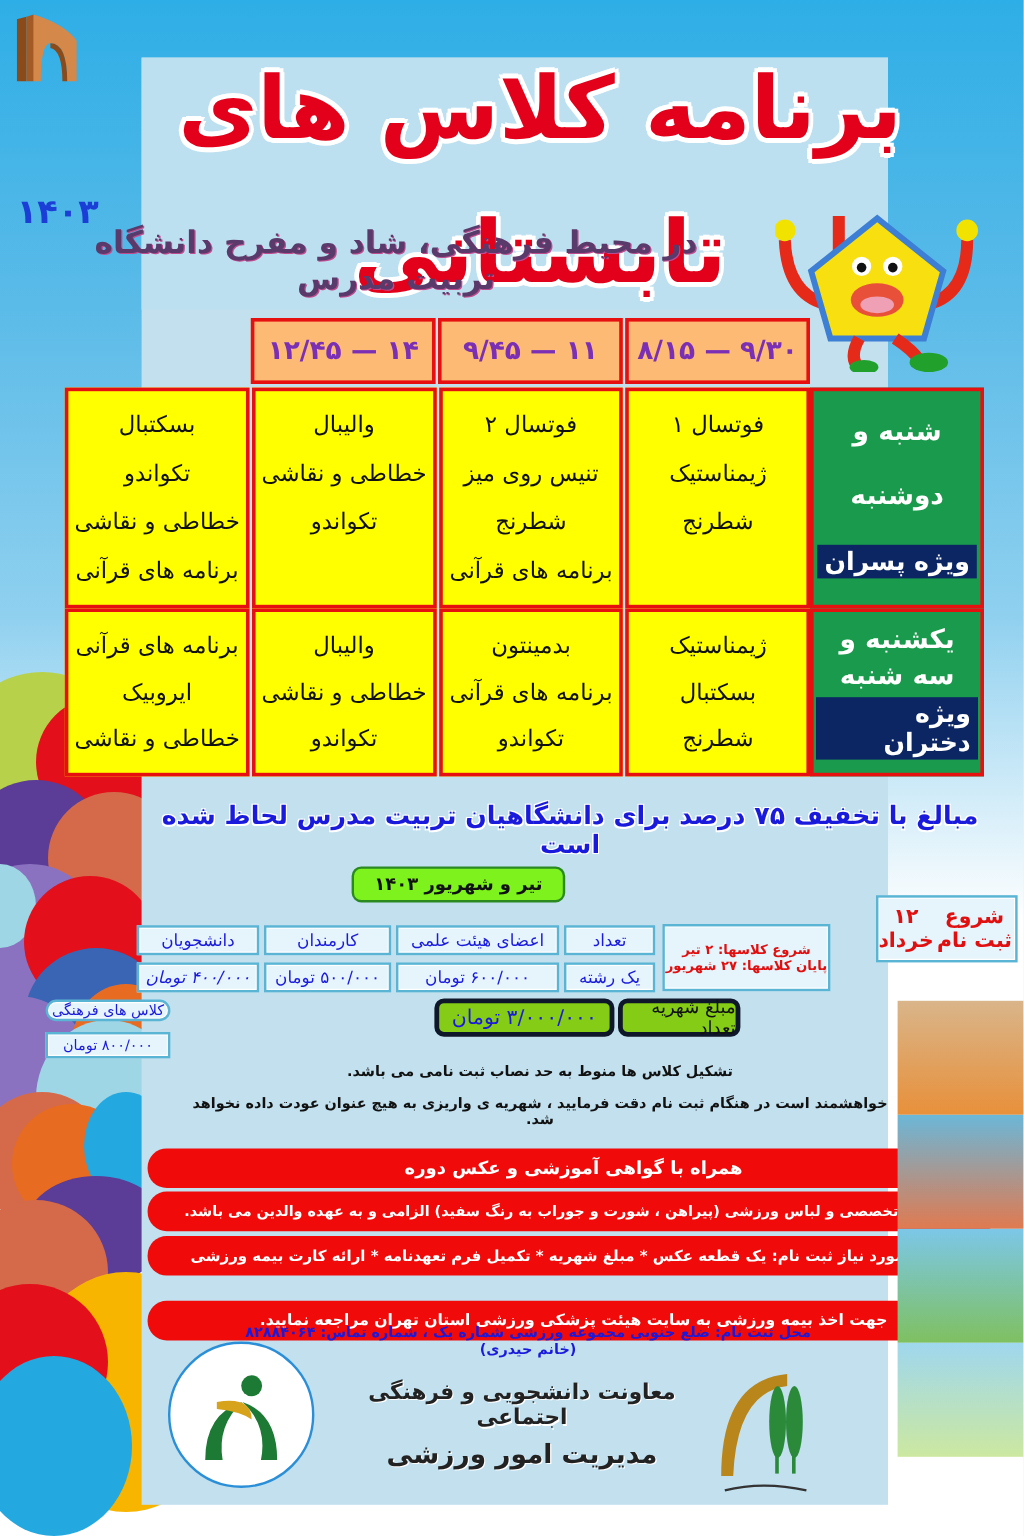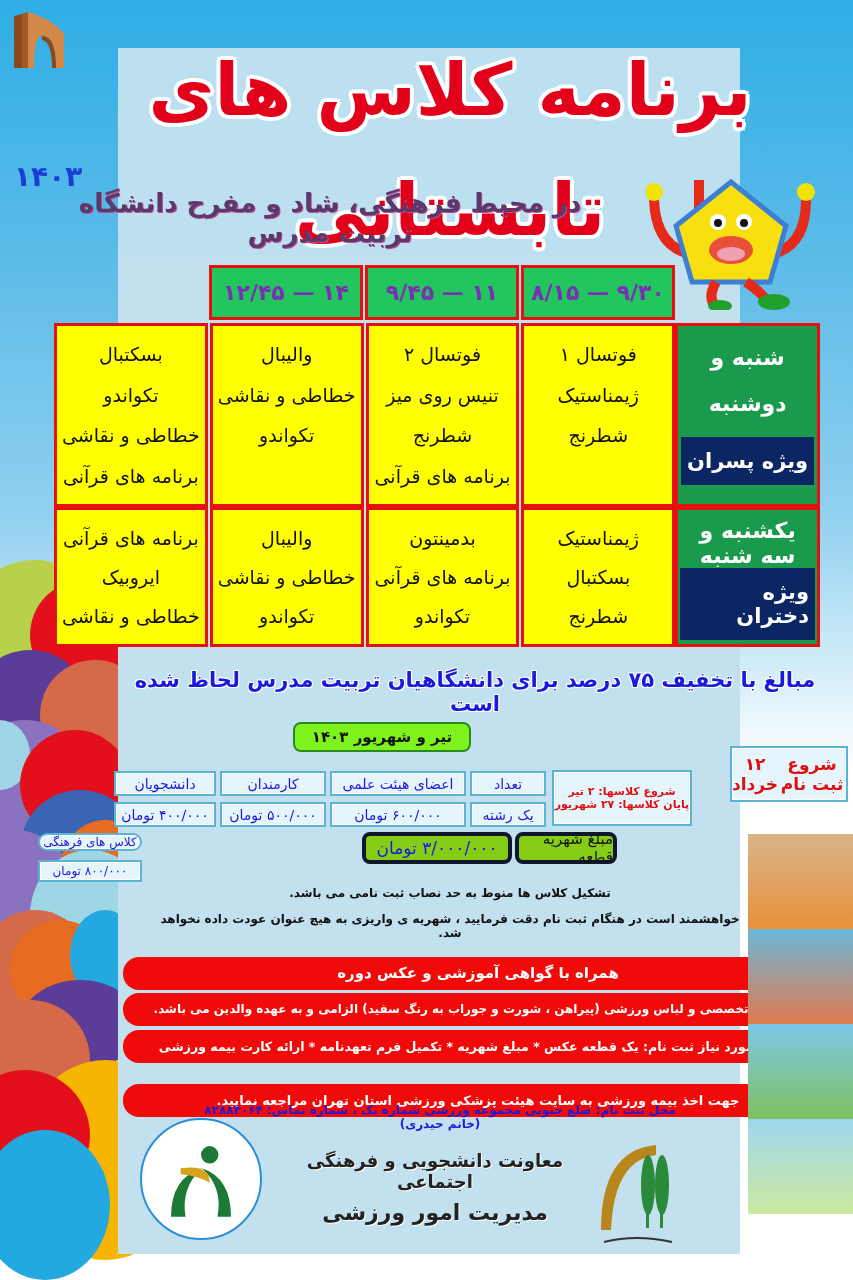--- a/index.html
+++ b/index.html
@@ -41,38 +41,38 @@
     text-shadow: 1px 1px 0 #c04b8f;
   }
   .mascot { position: absolute; left: 646px; top: 160px; width: 170px; height: 150px; }
 
   
   .sched {
     position: absolute; left: 52px; top: 265px; width: 768px;
   }
   .sched-row { display: flex; flex-direction: row; }
   .hcell {
-    height: 55px; border: 3px solid #e61010; background: #22c55e;
+    height: 55px; border: 3px solid #e61010; background: #fdba74;
     display: flex; align-items: center; justify-content: center;
     color: #7a2fb5; font-weight: bold; font-size: 22px; direction: ltr;
     margin-left: 2px;
   }
   .cell {
     border: 3px solid #e61010; background: #ffff00;
     display: flex; flex-direction: column; align-items: center; justify-content: space-around;
     font-size: 19px; color: #111; padding: 8px 2px;
     margin-left: 2px;
   }
   .daycell {
     border: 3px solid #e61010; background: #1a9a4c;
     display: flex; flex-direction: column; align-items: center; justify-content: space-around;
     color: #fff; font-weight: bold; font-size: 22px; padding: 8px 2px;
   }
   .daycell .tag {
-    background: #0c2664; color: #fff; padding: 12px 6px; font-size: 21px;
+    background: #0c2664; color: #fff; padding: 2px 6px; font-size: 21px;
   }
   .col-day { width: 145px; }
   .col-t { width: 154px; }
   .row1 { height: 184px; margin-top: 3px; }
   .row2 { height: 140px; margin-top: 0px; }
 
   .discount {
     position: absolute; left: 130px; top: 668px; width: 690px; text-align: center;
     font-size: 21px; font-weight: bold; color: #1a1adc;
     text-shadow: 1px 1px 0 #fff, -1px -1px 0 #fff, 1px -1px 0 #fff, -1px 1px 0 #fff;
@@ -257,23 +257,23 @@
 </div>
 
 <div class="box" style="left:470px;top:771px;width:76px;height:25px;">تعداد</div>
 <div class="box" style="left:330px;top:771px;width:136px;height:25px;">اعضای هیئت علمی</div>
 <div class="box" style="left:220px;top:771px;width:106px;height:25px;">کارمندان</div>
 <div class="box" style="left:114px;top:771px;width:102px;height:25px;">دانشجویان</div>
 
 <div class="box" style="left:470px;top:802px;width:76px;height:25px;">یک رشته</div>
 <div class="box" style="left:330px;top:802px;width:136px;height:25px;">۶۰۰/۰۰۰ تومان</div>
 <div class="box" style="left:220px;top:802px;width:106px;height:25px;">۵۰۰/۰۰۰ تومان</div>
-<div class="box" style="left:114px;top:802px;width:102px;height:25px;">۴۰۰/۰۰۰ تومان</div>
-
-<div class="fee-green" style="left:515px;top:832px;width:102px;height:32px;color:#111;">مبلغ شهریه قطعه</div>
+<div class="box" style="left:114px;top:802px;width:102px;height:25px;font-style:italic;">۴۰۰/۰۰۰ تومان</div>
+
+<div class="fee-green" style="left:515px;top:832px;width:102px;height:32px;color:#111;">مبلغ شهریه تعداد</div>
 <div class="fee-green" style="left:362px;top:832px;width:150px;height:32px;font-size:17px;">۳/۰۰۰/۰۰۰ تومان</div>
 
 <div class="box" style="left:38px;top:833px;width:104px;height:18px;font-size:12px;border-radius:10px;">کلاس های فرهنگی</div>
 <div class="box" style="left:38px;top:860px;width:104px;height:22px;font-size:12px;">۸۰۰/۰۰۰ تومان</div>
 
 <div class="note" style="top:886px;">تشکیل کلاس ها منوط به حد نصاب ثبت نامی می باشد.</div>
 <div class="note" style="top:912px;">خواهشمند است در هنگام ثبت نام دقت فرمایید ، شهریه ی واریزی به هیچ عنوان عودت داده نخواهد شد.</div>
 
 <div class="ribbon" style="top:957px;font-size:15px;">همراه با گواهی آموزشی و عکس دوره</div>
 <div class="ribbon" style="top:993px;font-size:12px;">تجهیزات تخصصی و لباس ورزشی (پیراهن ، شورت و جوراب به رنگ سفید) الزامی و به عهده والدین می باشد.</div>

